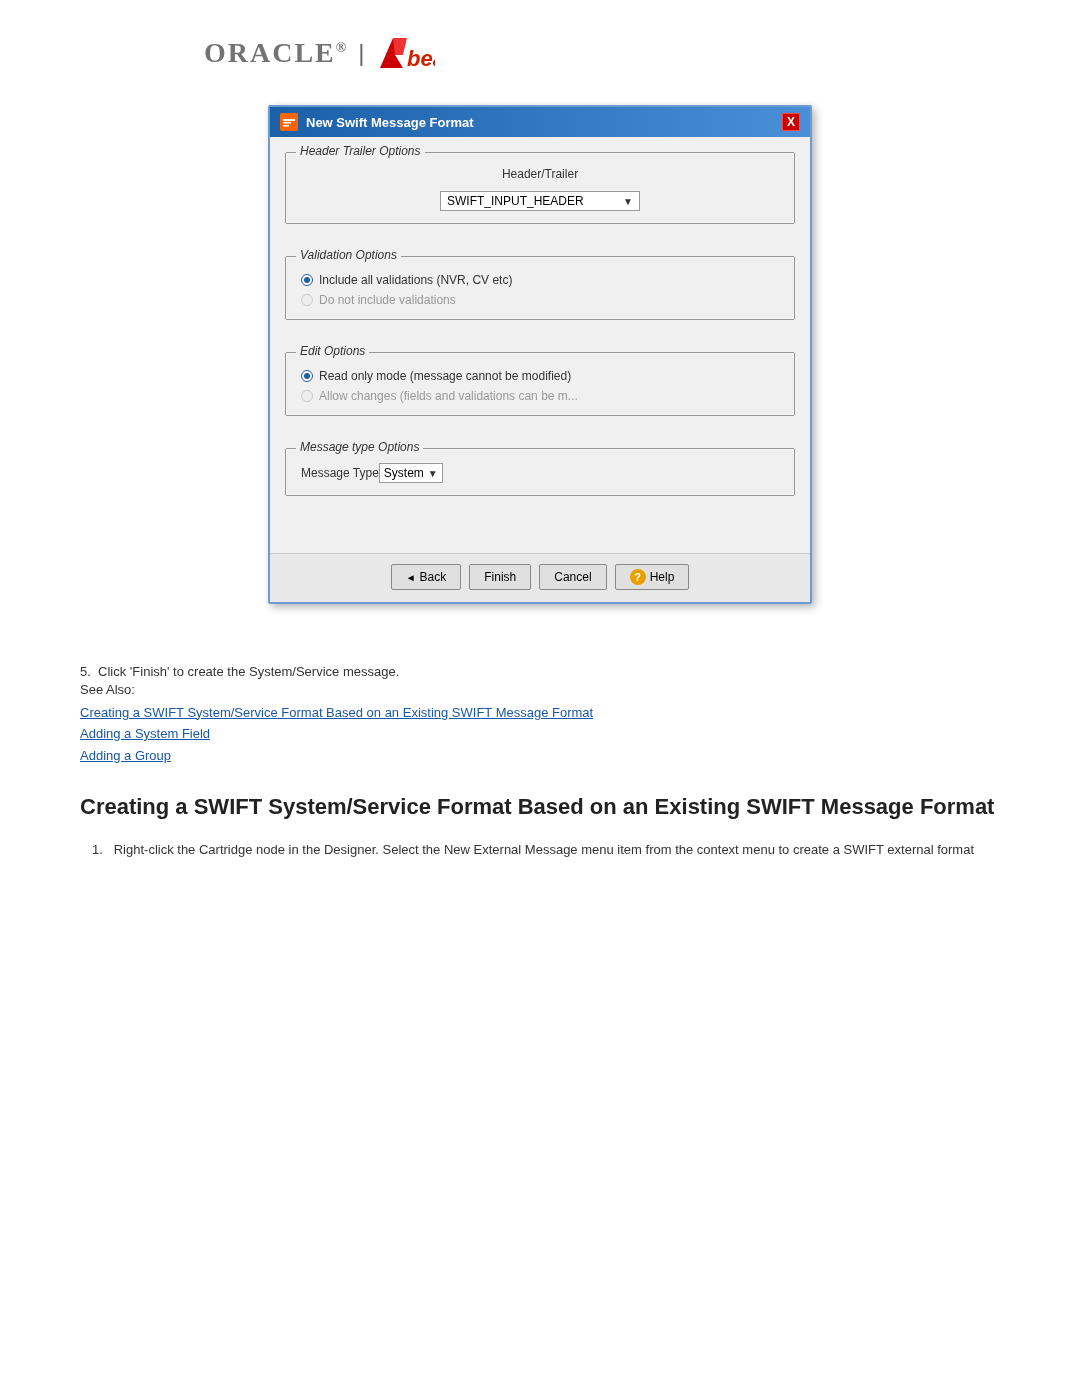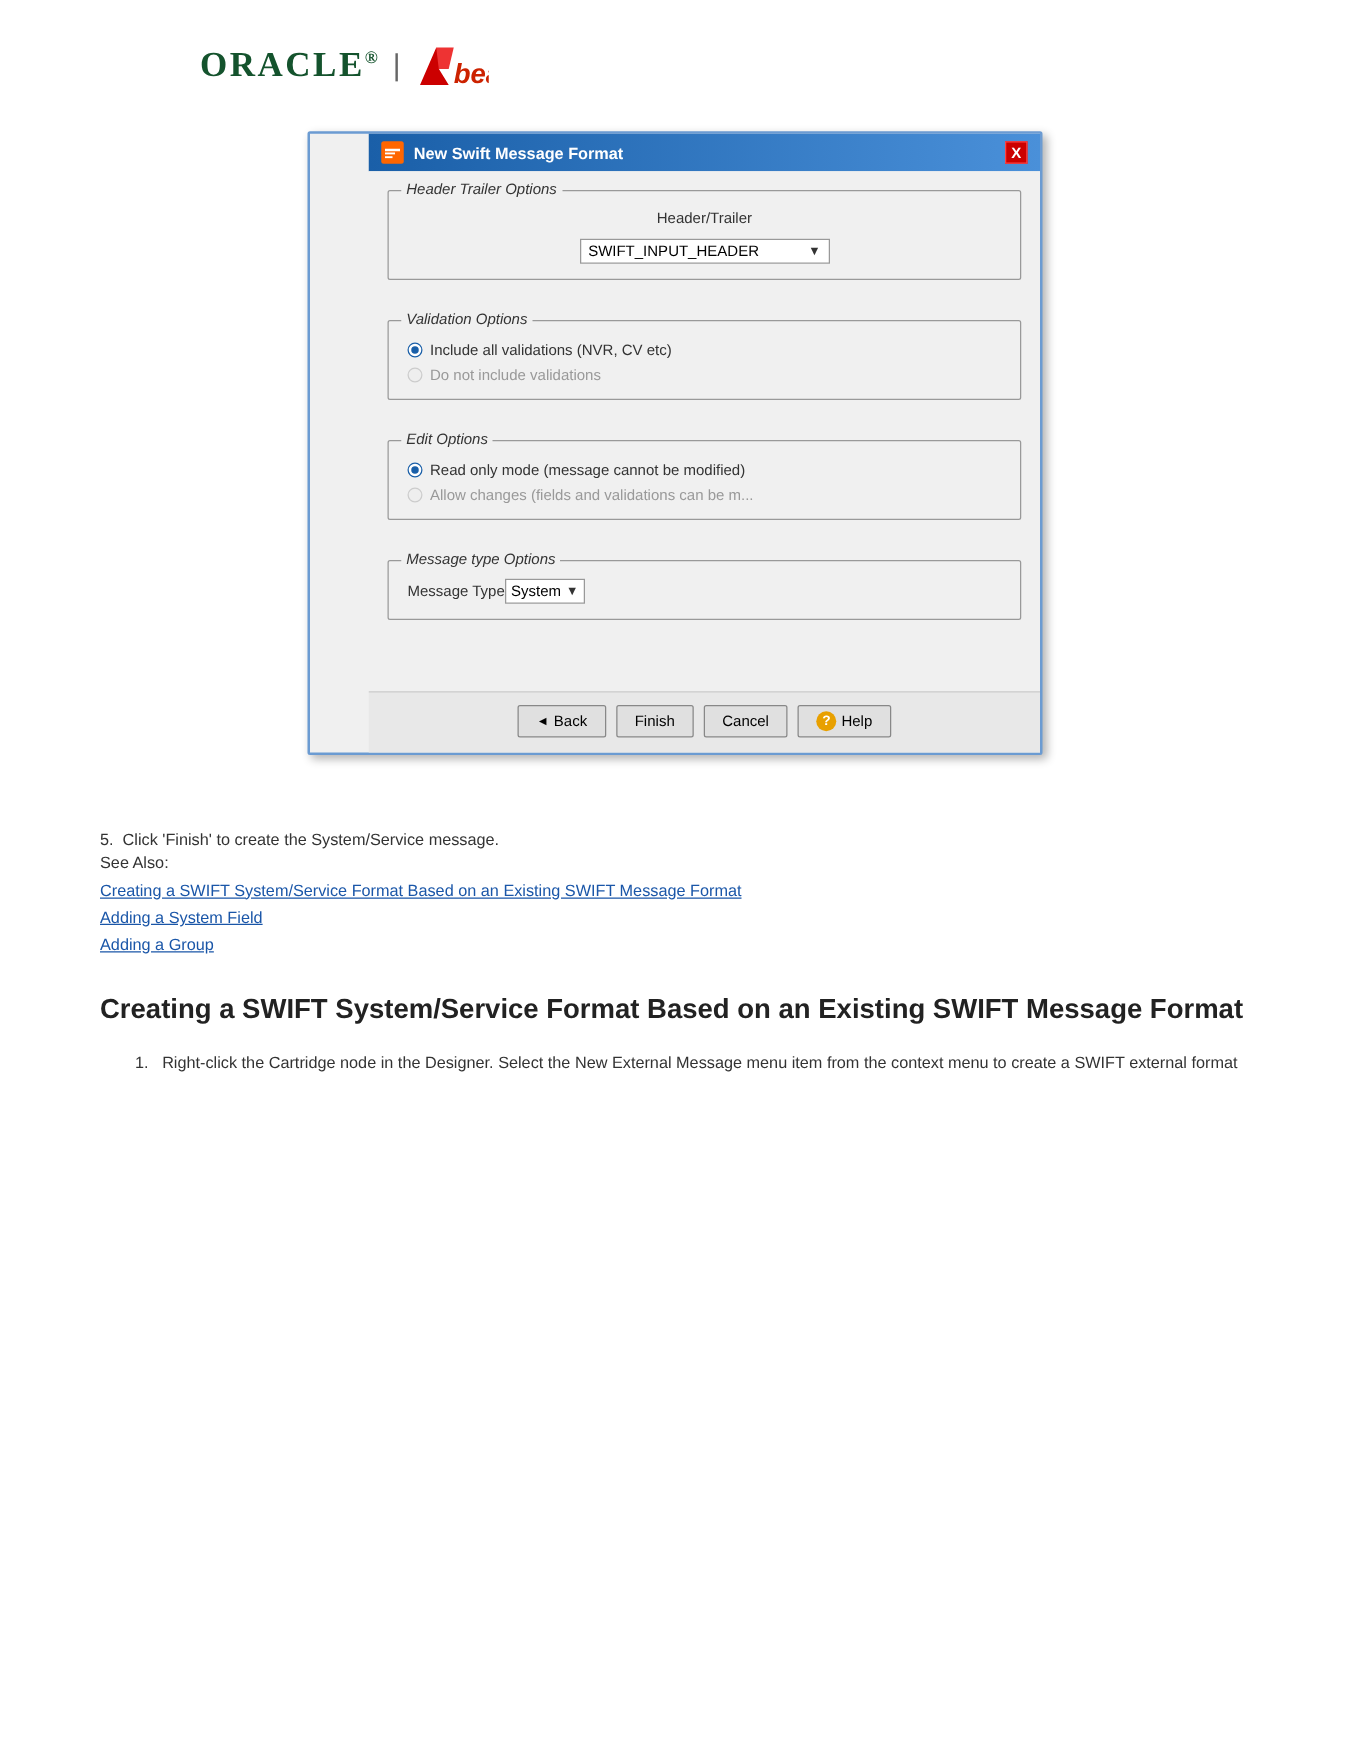--- a/index.html
+++ b/index.html
@@ -16,47 +16,47 @@
     
     .logo-area {
       display: flex;
       align-items: center;
       margin-bottom: 30px;
       padding-left: 100px;
     }
     .oracle-text {
       font-size: 28px;
       font-weight: bold;
-      color: #14532d;
+      color: #737373;
       letter-spacing: 2px;
       font-family: 'Times New Roman', serif;
+      margin-left: 44px;
     }
     .oracle-reg {
       font-size: 14px;
       vertical-align: super;
     }
     .logo-separator {
       margin: 0 10px;
       font-size: 24px;
       color: #666;
     }
     .bea-logo {
       display: flex;
       align-items: center;
     }
 
     
     .dialog-container {
       margin: 0 auto 30px auto;
-      width: 588px;
+      width: 544px;
       border: 2px solid #6b9bd2;
       border-radius: 2px;
       background: #f0f0f0;
       box-shadow: 3px 3px 8px rgba(0,0,0,0.3);
-      padding-left: 47px;
     }
     .dialog-titlebar {
       background: linear-gradient(to right, #1a5fa8, #4a90d9);
       color: white;
       padding: 6px 10px;
       display: flex;
       align-items: center;
       justify-content: space-between;
       border-radius: 0;
     }
@@ -273,21 +273,21 @@
     .section-heading {
       font-size: 22px;
       font-weight: bold;
       color: #222;
       margin: 28px 0 18px 0;
       line-height: 1.3;
     }
 
     
     .numbered-list {
-      margin-left: 28px;
+      margin-left: 12px;
     }
     .list-item {
       font-size: 13px;
       color: #333;
       margin-bottom: 16px;
       line-height: 1.6;
     }
     code {
       font-family: 'Courier New', monospace;
       font-weight: bold;

